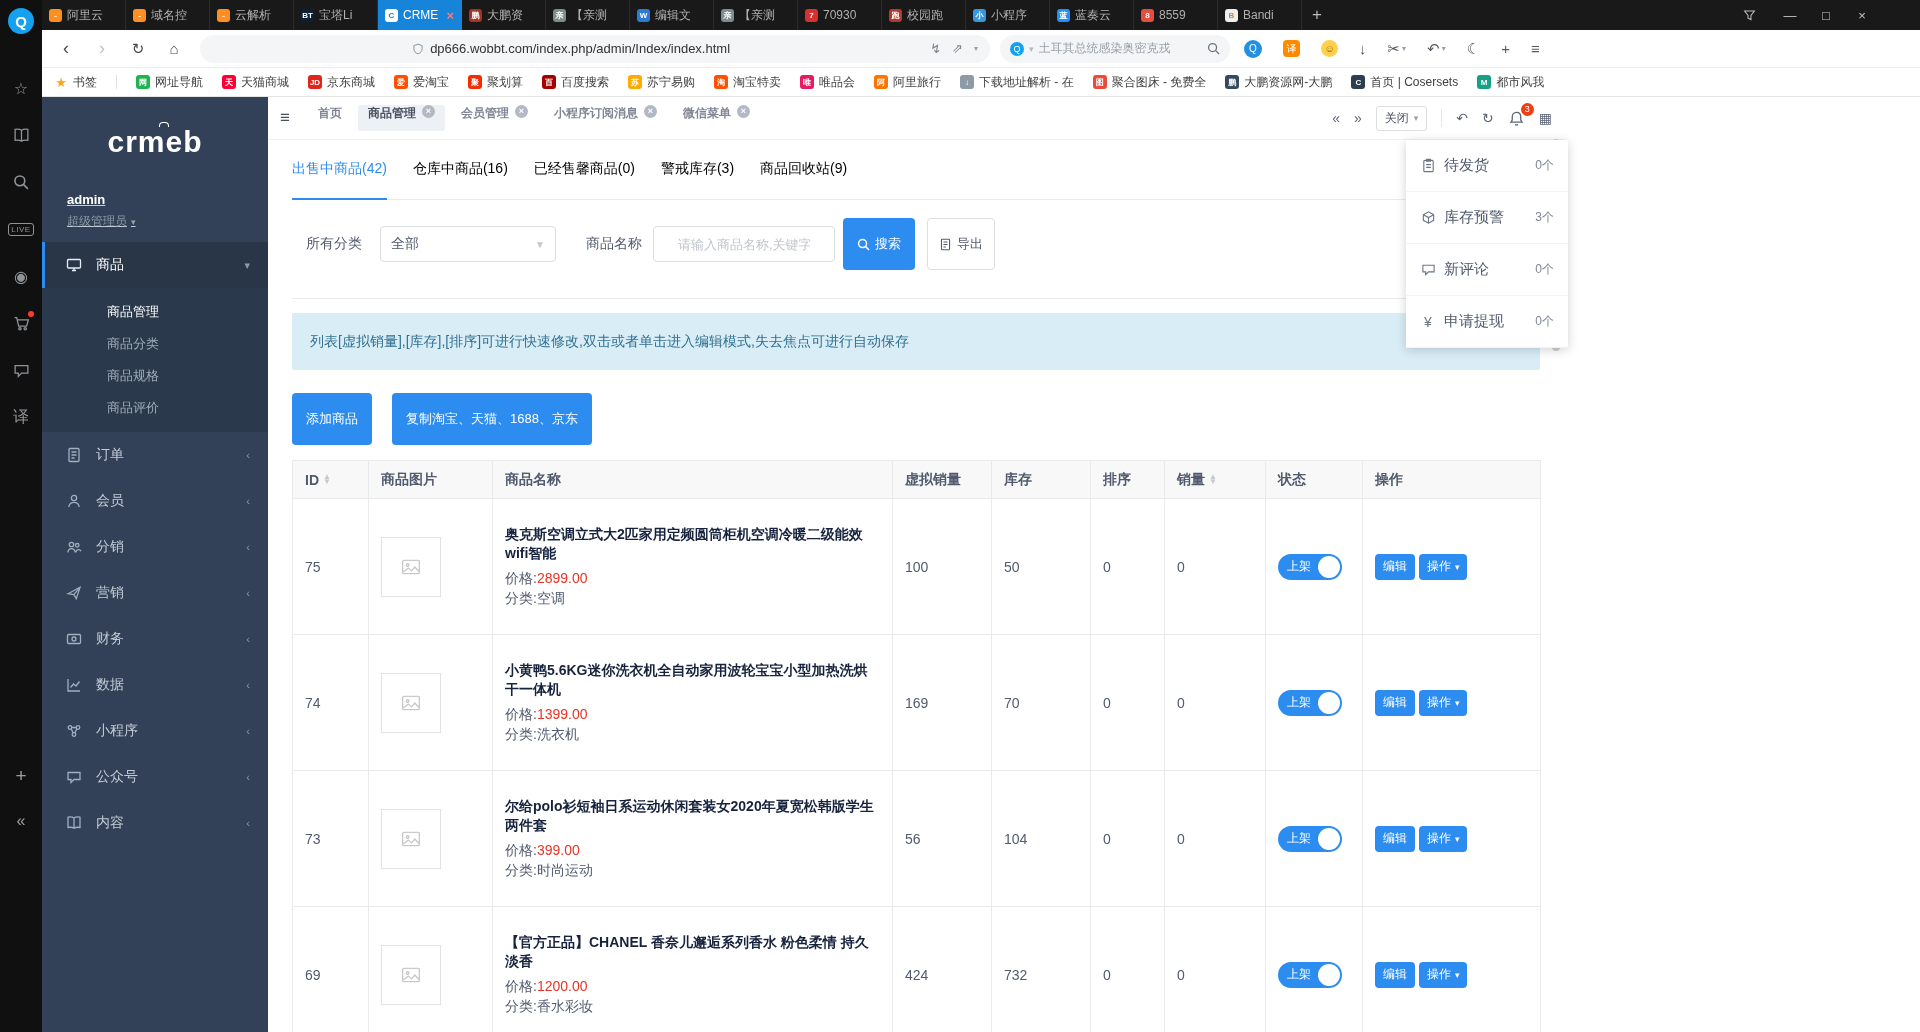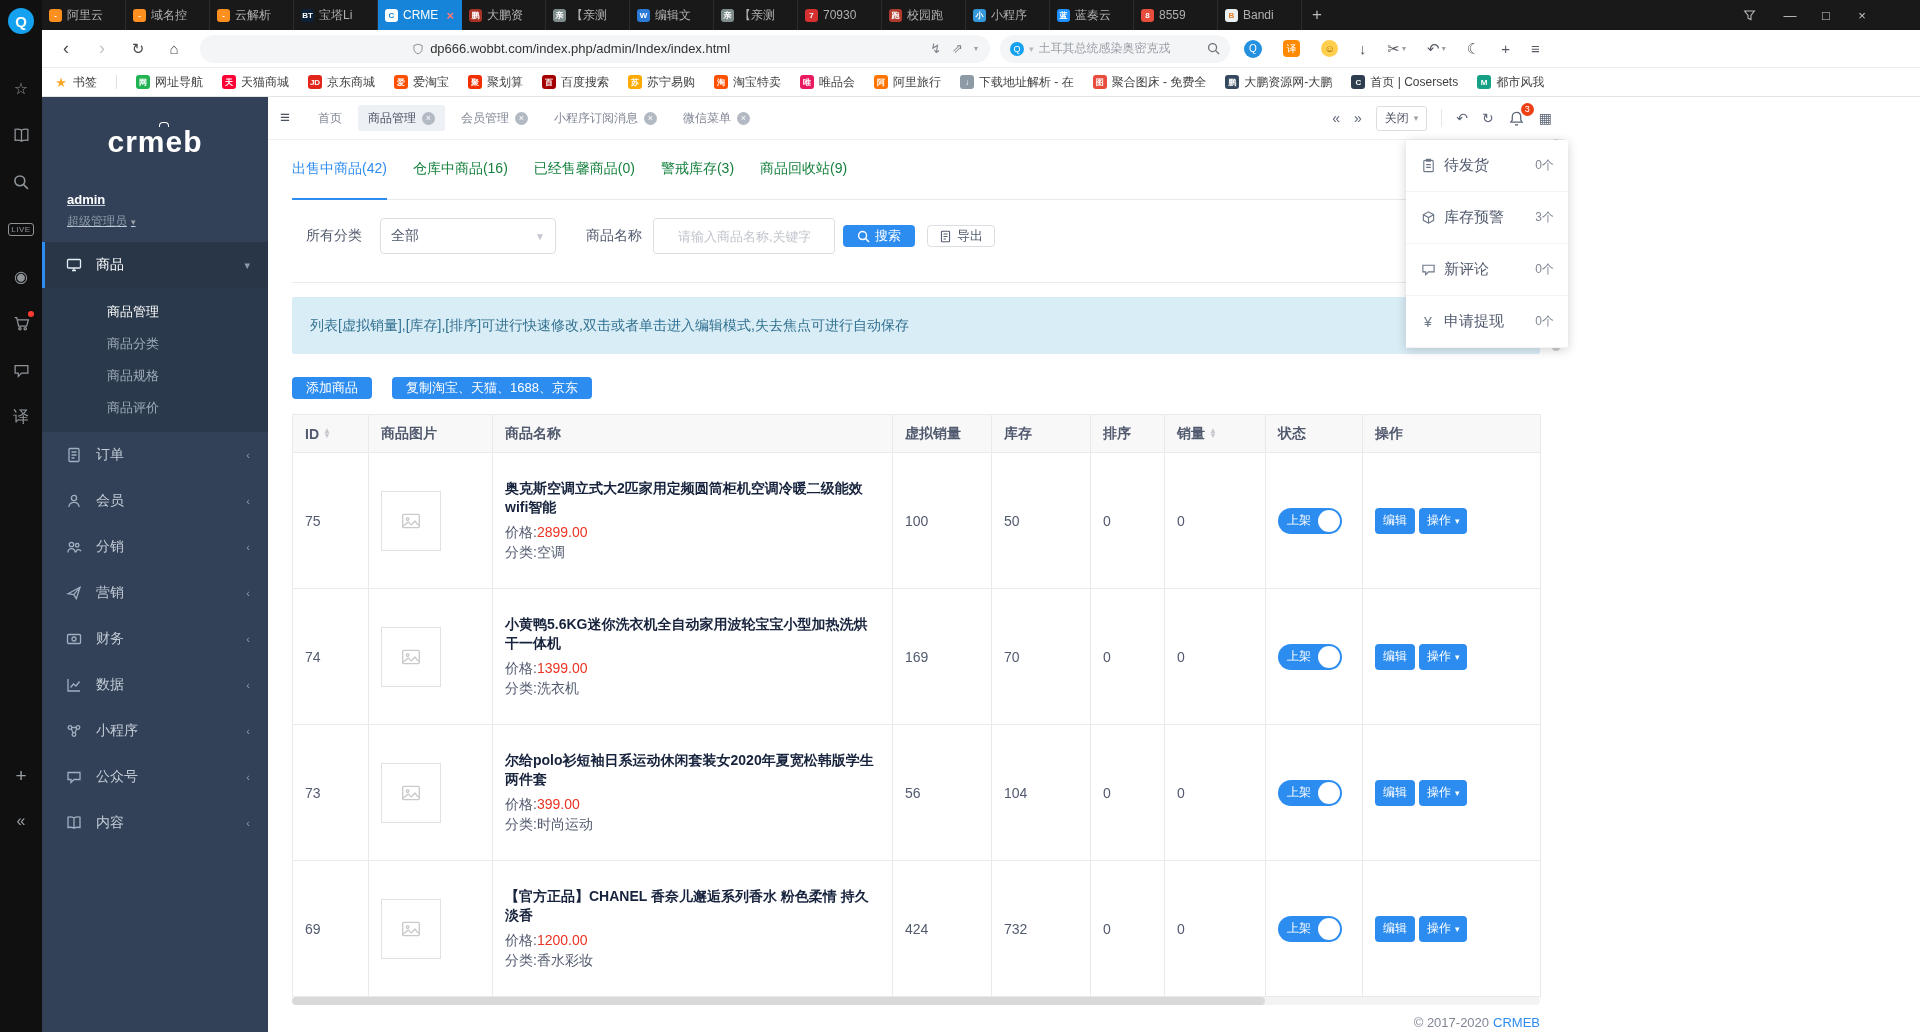--- a/index.html
+++ b/index.html
@@ -71,43 +71,43 @@
 .menu-item.active{background:#283648;color:#fff;box-shadow:inset 3px 0 0 #2d8cf0;}
 .micon{width:16px;height:16px;flex:none;color:#9fb0c0;}
 .menu-item.active .micon{color:#e6eef5;}
 .submenu{background:#2a394c;padding:8px 0;}
 .submenu-item{height:32px;line-height:32px;padding-left:65px;font-size:13px;color:#9fabb9;}
 .submenu-item.active{color:#fff;}
 
 .main{position:absolute;left:226px;top:0;width:1652px;height:935px;background:#fff;}
 .tags-bar{position:absolute;left:0;top:0;width:1296px;height:43px;background:#fff;border-bottom:1px solid #f0f0f0;display:flex;align-items:center;padding:0 12px;}
 .burger{font-size:17px;color:#495060;width:28px;flex:none;}
-.tag{display:flex;align-items:center;gap:6px;height:26px;padding:0 10px;margin-right:6px;font-size:12px;color:#808695;border-radius:3px;flex:none;}
+.tag{display:flex;align-items:flex-start;gap:6px;height:26px;padding:0 10px;margin-right:6px;font-size:12px;color:#808695;border-radius:3px;flex:none;font-weight:bold;}
 .tag.active{background:#edf1f5;color:#495060;}
 .tag-close{width:13px;height:13px;border-radius:50%;background:#b2b9c3;color:#fff;font-size:9px;display:flex;align-items:center;justify-content:center;line-height:1;}
 .tags-right{margin-left:auto;display:flex;align-items:center;gap:14px;color:#5c6677;font-size:14px;}
 .close-dd{display:flex;align-items:center;gap:5px;border:1px solid #dcdee2;border-radius:3px;padding:3px 8px;font-size:12px;color:#495060;}
 .dd-caret{font-size:9px;color:#9aa0a8;}
 .vdiv{width:1px;height:18px;background:#e8e8e8;}
 .bell-wrap{position:relative;color:#5c6677;}
 .badge{position:absolute;top:-7px;right:-9px;background:#ed4014;color:#fff;font-size:9px;border-radius:7px;padding:0 4px;height:13px;line-height:13px;}
 
 .page{position:absolute;left:0;top:43px;width:1296px;height:892px;padding:20px 24px 0;}
 .ctabs{display:flex;gap:26px;border-bottom:1px solid #e8eaec;height:40px;}
-.ctab{font-size:14px;color:#15803d;padding-bottom:12px;position:relative;white-space:nowrap;}
+.ctab{font-size:14px;color:#000000;padding-bottom:12px;position:relative;white-space:nowrap;}
 .ctab.active{color:#2d8cf0;}
 .ctab.active::after{content:"";position:absolute;left:0;right:0;bottom:-1px;height:2px;background:#2d8cf0;}
 .filters{display:flex;align-items:center;margin-top:18px;}
 .flabel{font-size:14px;color:#515a6e;margin-left:14px;white-space:nowrap;}
 .flabel.second{margin-left:30px;}
 .select{width:176px;height:36px;border:1px solid #dcdee2;border-radius:4px;display:flex;align-items:center;justify-content:space-between;padding:0 10px;font-size:14px;color:#515a6e;margin-left:18px;background:#fff;}
 .sel-caret{color:#c5c8ce;font-size:10px;}
 .tinput{width:182px;height:36px;border:1px solid #dcdee2;border-radius:4px;padding:0 24px;font-size:13px;color:#515a6e;margin-left:11px;font-family:inherit;outline:none;}
 .tinput::placeholder{color:#c0c4cc;}
-.btn{height:22px;border:none;border-radius:4px;font-size:13px;display:inline-flex;align-items:center;gap:5px;font-family:inherit;white-space:nowrap;}
+.btn{height:52px;border:none;border-radius:4px;font-size:13px;display:inline-flex;align-items:center;gap:5px;font-family:inherit;white-space:nowrap;}
 .btn-primary{background:#2d8cf0;color:#fff;padding:0 14px;}
 .btn-default{background:#fff;border:1px solid #dcdee2;color:#515a6e;padding:0 11px;}
 .ml8{margin-left:8px;}.ml12{margin-left:12px;}
 .filter-divider{margin-top:28px;border-bottom:1px solid #e8eaec;}
 .notice{margin-top:14px;height:57px;background:#d9edf7;border-radius:2px;display:flex;align-items:center;padding:0 18px;font-size:14px;color:#31708f;}
 .actions{margin-top:23px;display:flex;gap:20px;}
 .gtable{margin-top:15px;}
 table{width:100%;border-collapse:collapse;table-layout:fixed;}
 th{background:#f8f8f9;height:38px;font-size:14px;color:#515a6e;font-weight:bold;text-align:left;padding:0 12px;border:1px solid #e8eaec;white-space:nowrap;}
 td{border:1px solid #e8eaec;padding:26px 12px;font-size:14px;color:#515a6e;vertical-align:middle;height:86px;}

